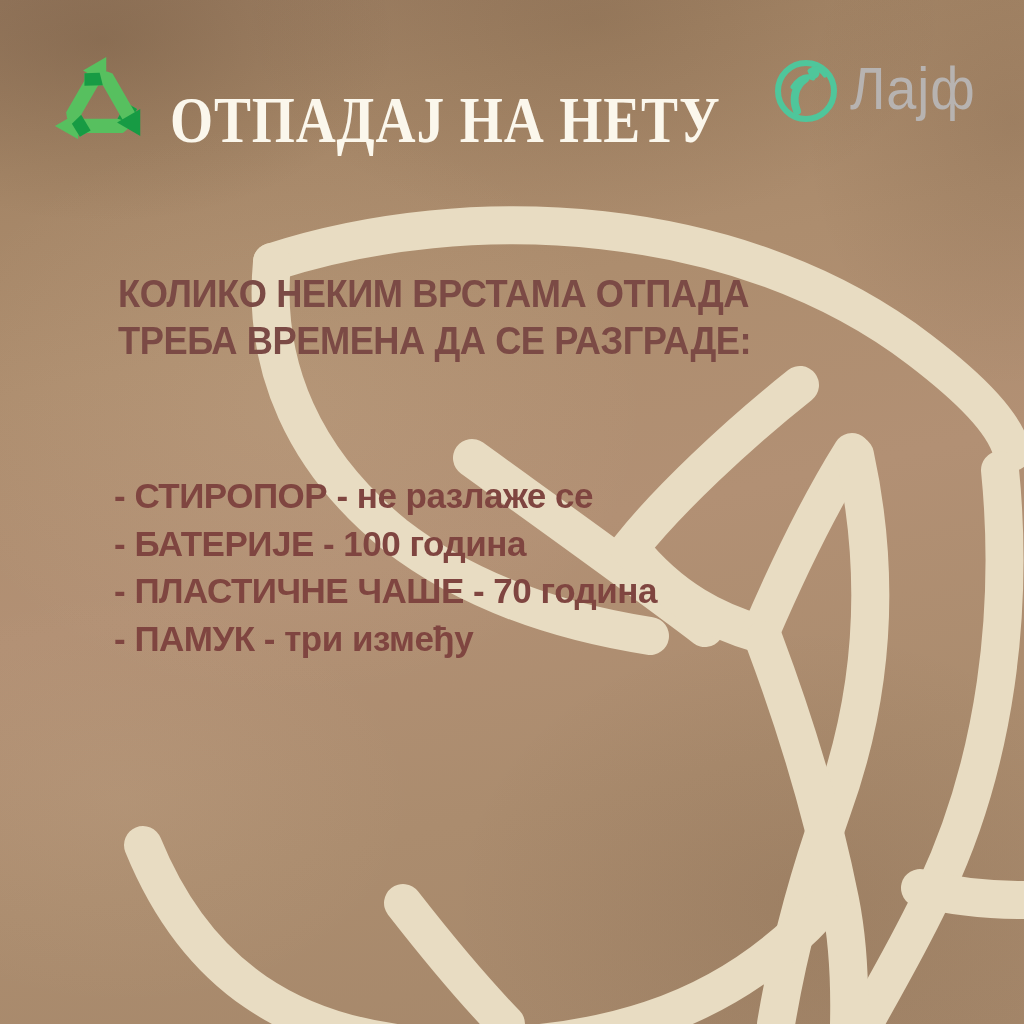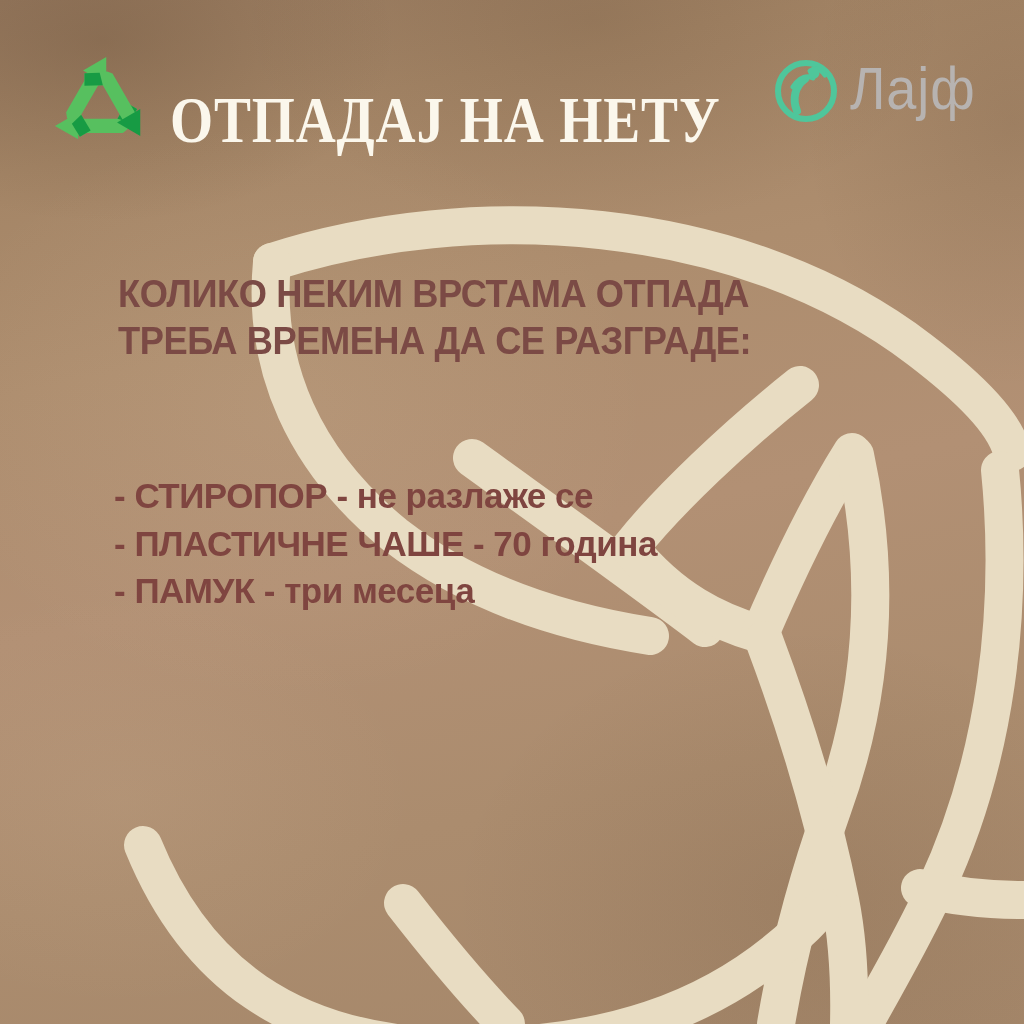--- a/index.html
+++ b/index.html
@@ -104,18 +104,19 @@
       <span class="brand-text">Лајф</span>
     </div>
 
     <div class="heading">
       <div>КОЛИКО НЕКИМ ВРСТАМА ОТПАДА</div>
       <div>ТРЕБА ВРЕМЕНА ДА СЕ РАЗГРАДЕ:</div>
     </div>
 
     <ul class="list">
       <li>- СТИРОПОР - не разлаже се</li>
+      <li>- БАТЕРИЈЕ - 100 година</li>
       <li>- ПЛАСТИЧНЕ ЧАШЕ - 70 година</li>
-      <li>- ПАМУК - три месеца</li>
+      <li>- ПАМУК - три између</li>
     </ul>
 
   </div>
 </div>
 
 </body></html>

